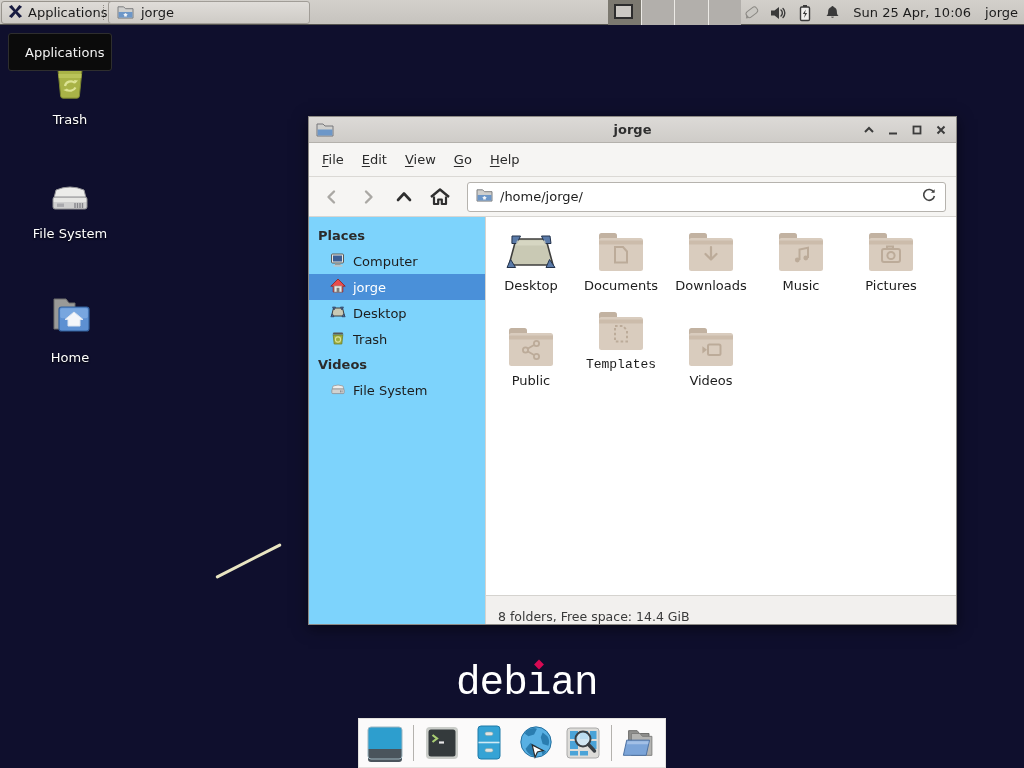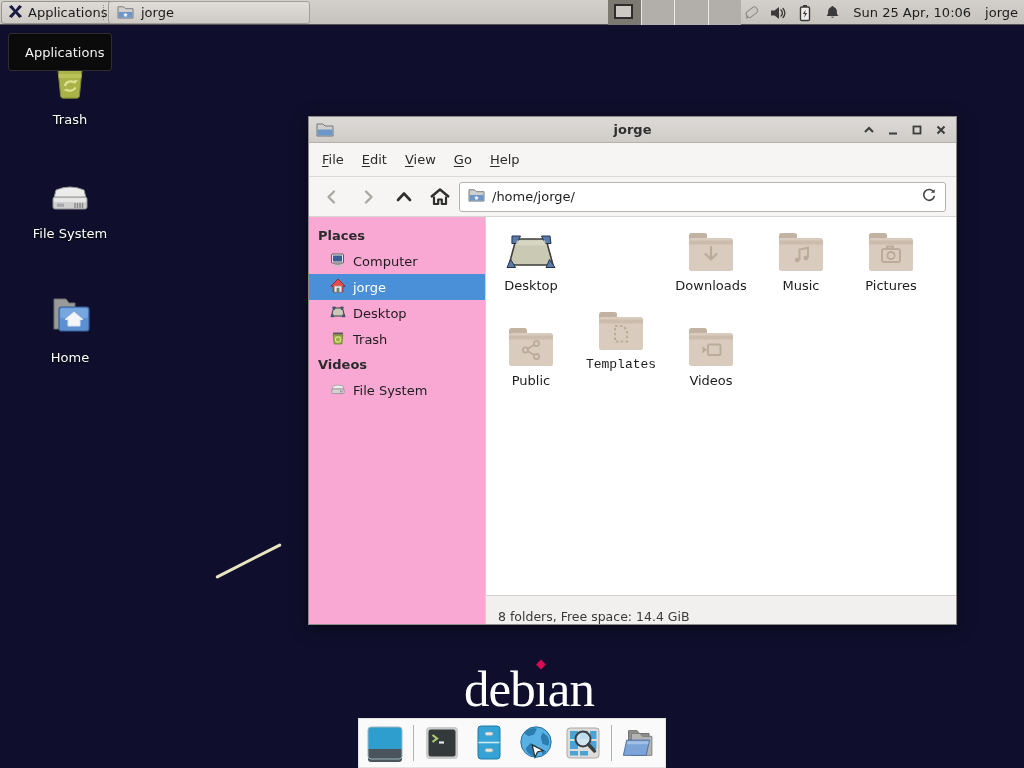--- a/index.html
+++ b/index.html
@@ -37,22 +37,22 @@
 
   
   .dicon { position:absolute; width:100px; display:flex; flex-direction:column; align-items:center; z-index:5; }
   .dicon .dlabel { margin-top:4px; font-size:13px; color:#ffffff; text-shadow:0 1px 2px #000; white-space:nowrap; }
 
   
   .ink-line { position:absolute; left:216px; top:576px; width:73px; height:3px;
               background:#e9e5c2; border-radius:2px; transform:rotate(-27deg); transform-origin:left center; z-index:4; }
 
   
-  .debian { position:absolute; left:456px; top:660px; font-family:Liberation Serif, serif;
-            font-size:51px; font-weight:500; color:#ffffff; letter-spacing:-1px; z-index:2;margin-left:8px; }
+  .debian { position:absolute; left:456px; top:660px; font-family:Liberation Mono, monospace;
+            font-size:41px; font-weight:500; color:#ffffff; letter-spacing:-1px; z-index:2; }
   .debian .iwrap { position:relative; display:inline-block; }
   .debian .diamond { position:absolute; left:50%; top:1px; width:7px; height:7px;
                      background:#d70a53; transform:translateX(-50%) rotate(45deg); }
 
   
   .dock { position:absolute; left:358px; top:718px; width:308px; height:50px; background:#fbfafa;
           border:1px solid #e3e1de; display:flex; align-items:center; justify-content:center; gap:9px; z-index:10; }
   .dock .dsep { width:1px; height:36px; background:#b4b2ae; }
   .dock .dico { width:38px; height:38px; display:flex; align-items:center; justify-content:center; }
 
@@ -68,26 +68,26 @@
   .wbtn { width:15px; height:15px; display:flex; align-items:center; justify-content:center; color:#3c3c3c; }
 
   .menubar { height:34px; background:#f6f5f3; border-bottom:1px solid #dbd9d5; display:flex; align-items:center;
              padding-left:4px; flex:none; }
   .menu-item { padding:0 9px; font-size:13px; color:#2b2b2b; line-height:25px; }
   .menu-item u { text-underline-offset:2px; }
 
   .toolbar { height:40px; background:#f6f5f3; border-bottom:1px solid #d8d6d2; display:flex; align-items:center;
              padding:0 10px 0 6px; gap:2px; flex:none; }
   .nav-btn { width:34px; height:30px; display:flex; align-items:center; justify-content:center; border-radius:3px; }
-  .path-entry { flex:1; height:30px; background:#ffffff; border:1px solid #b6b3ae; border-radius:3px;
+  .path-entry { flex:1; height:30px; margin-left:8px; background:#ffffff; border:1px solid #b6b3ae; border-radius:3px;
                 display:flex; align-items:center; padding:0 8px; gap:7px; }
   .path-entry .ptext { flex:1; font-size:13px; color:#1d1d1d; }
 
   .wbody { flex:1; display:flex; min-height:0; }
-  .sidebar { width:177px; background:#f9a8d4; border-right:1px solid #d5d3cf; padding-top:6px; flex:none; }
+  .sidebar { width:177px; background:#7dd3fc; border-right:1px solid #d5d3cf; padding-top:6px; flex:none; }
   .side-header { font-size:13px; font-weight:bold; color:#2b2b2b; padding:5px 0 5px 9px; }
   .side-row { height:26px; display:flex; align-items:center; gap:7px; padding-left:21px; font-size:13px; color:#1d1d1d; }
   .side-row.selected { background:#4a90d9; color:#ffffff; }
 
   .mainpane { flex:1; display:flex; flex-direction:column; min-width:0; }
   .files { flex:1; position:relative; background:#ffffff; }
   .file-cell { position:absolute; width:90px; height:92px; display:flex; flex-direction:column; align-items:center; }
   .file-cell .ficon { height:44px; display:flex; align-items:flex-end; justify-content:center; }
   .file-cell .flabel { margin-top:5px; font-size:13px; color:#1d1d1d; white-space:nowrap; }
   .statusbar { height:29px; background:#f2f0ee; border-top:1px solid #d5d3cf; display:flex; align-items:flex-end;
@@ -375,20 +375,31 @@
                 <path d="M7 5 h8.5 l-3.6 7.5 h-5 z" fill="#5a7aa8" stroke="#22324c" stroke-width="1"></path>
                 <path d="M36.5 5 H45 l1 7.5 h-6 z" fill="#5a7aa8" stroke="#22324c" stroke-width="1"></path>
                 <path d="M2 36.5 l3.6-8 5 8 z" fill="#5a7aa8" stroke="#22324c" stroke-width="1"></path>
                 <path d="M41 36.5 l3.5-8 5.5 8 z" fill="#5a7aa8" stroke="#22324c" stroke-width="1"></path>
                 <path d="M12 9.5 h28 l1.2 5 H10.5 z" fill="#d9d9c6" opacity=".8"></path>
               </svg>
             </span>
             <span class="flabel">Desktop</span>
           </div>
 
+          <div class="file-cell" style="left:90px; top:12px;">
+            <span class="ficon">
+              <svg width="48" height="42" viewBox="0 0 48 42">
+                <rect x="2" y="2" width="18" height="10" rx="2.5" fill="#c2b2a1"></rect>
+                <rect x="2" y="7" width="44" height="33" rx="2.5" fill="#d9ccbe"></rect>
+                <path d="M2 9.5 h44 v4 H2 z" fill="#ccbcab"></path>
+                <path d="M18 16 h8 l4 4.5 v11 h-12 z" fill="none" stroke="#bcab99" stroke-width="2"></path>
+              </svg>
+            </span>
+            <span class="flabel">Documents</span>
+          </div>
 
           <div class="file-cell" style="left:180px; top:12px;">
             <span class="ficon">
               <svg width="48" height="42" viewBox="0 0 48 42">
                 <rect x="2" y="2" width="18" height="10" rx="2.5" fill="#c2b2a1"></rect>
                 <rect x="2" y="7" width="44" height="33" rx="2.5" fill="#d9ccbe"></rect>
                 <path d="M2 9.5 h44 v4 H2 z" fill="#ccbcab"></path>
                 <path d="M24 16 v12 M18.5 23 l5.5 5.5 5.5-5.5" fill="none" stroke="#bcab99" stroke-width="2.2" stroke-linecap="round" stroke-linejoin="round"></path>
               </svg>
             </span>

